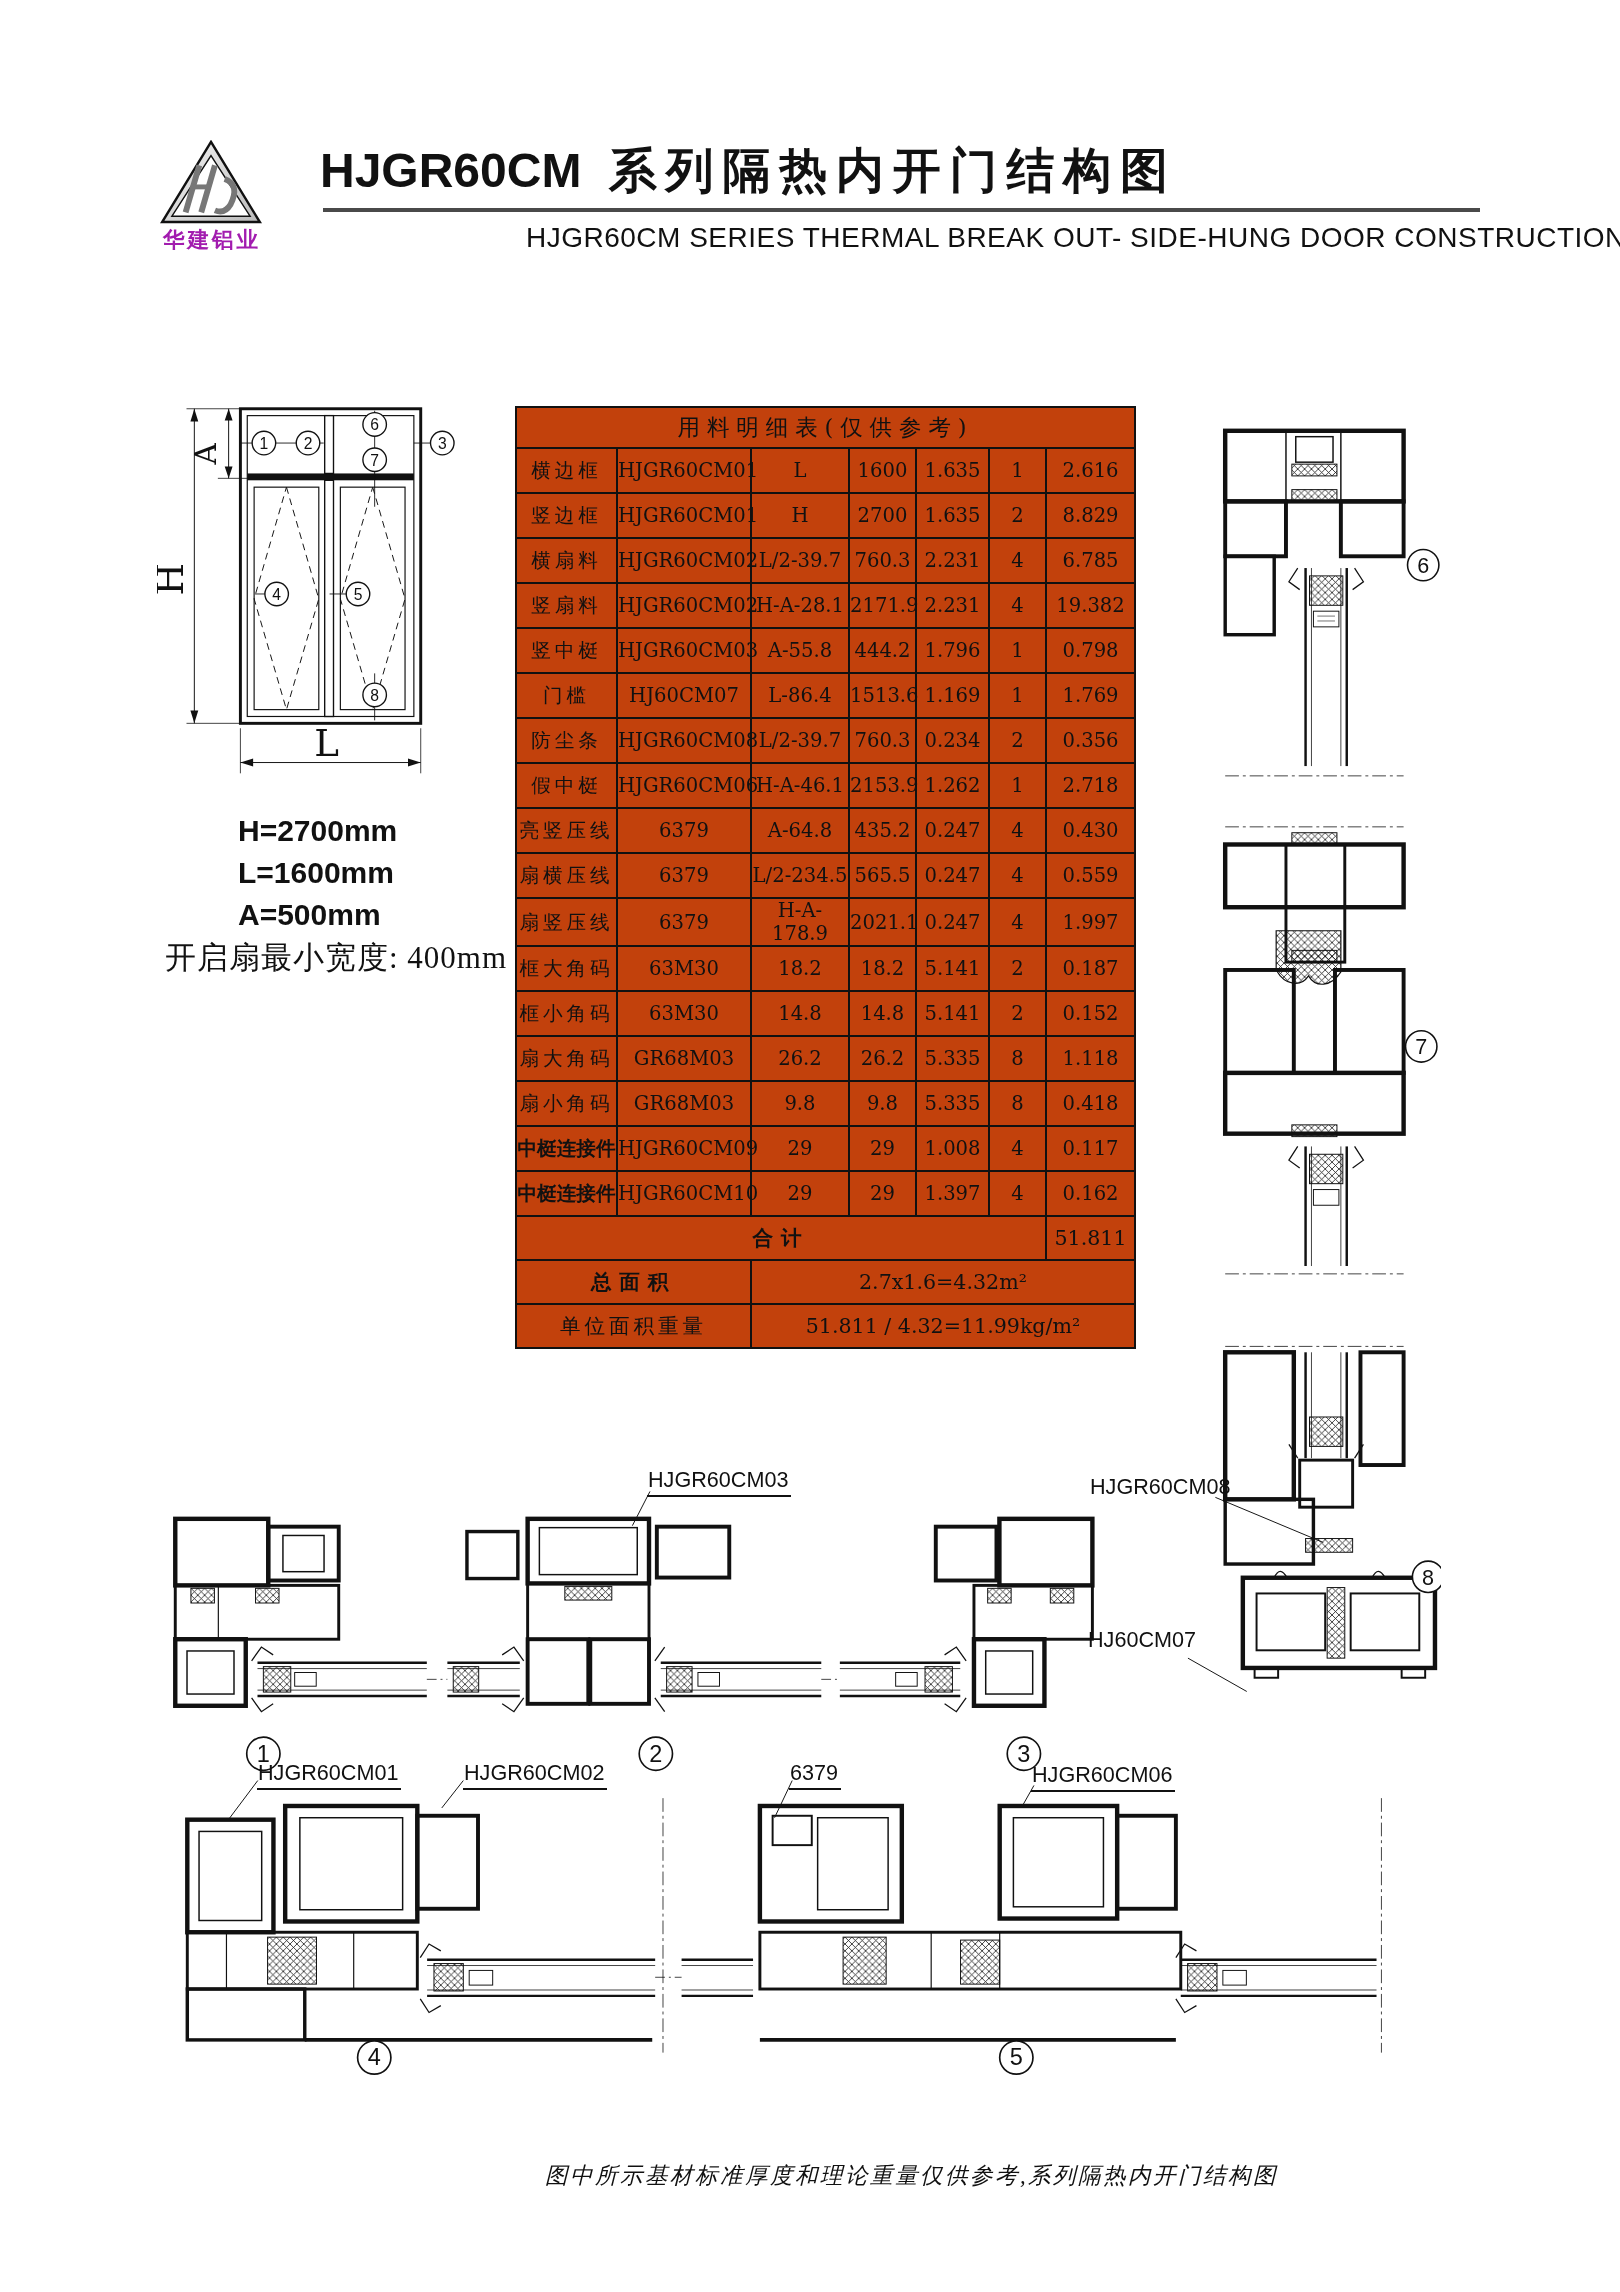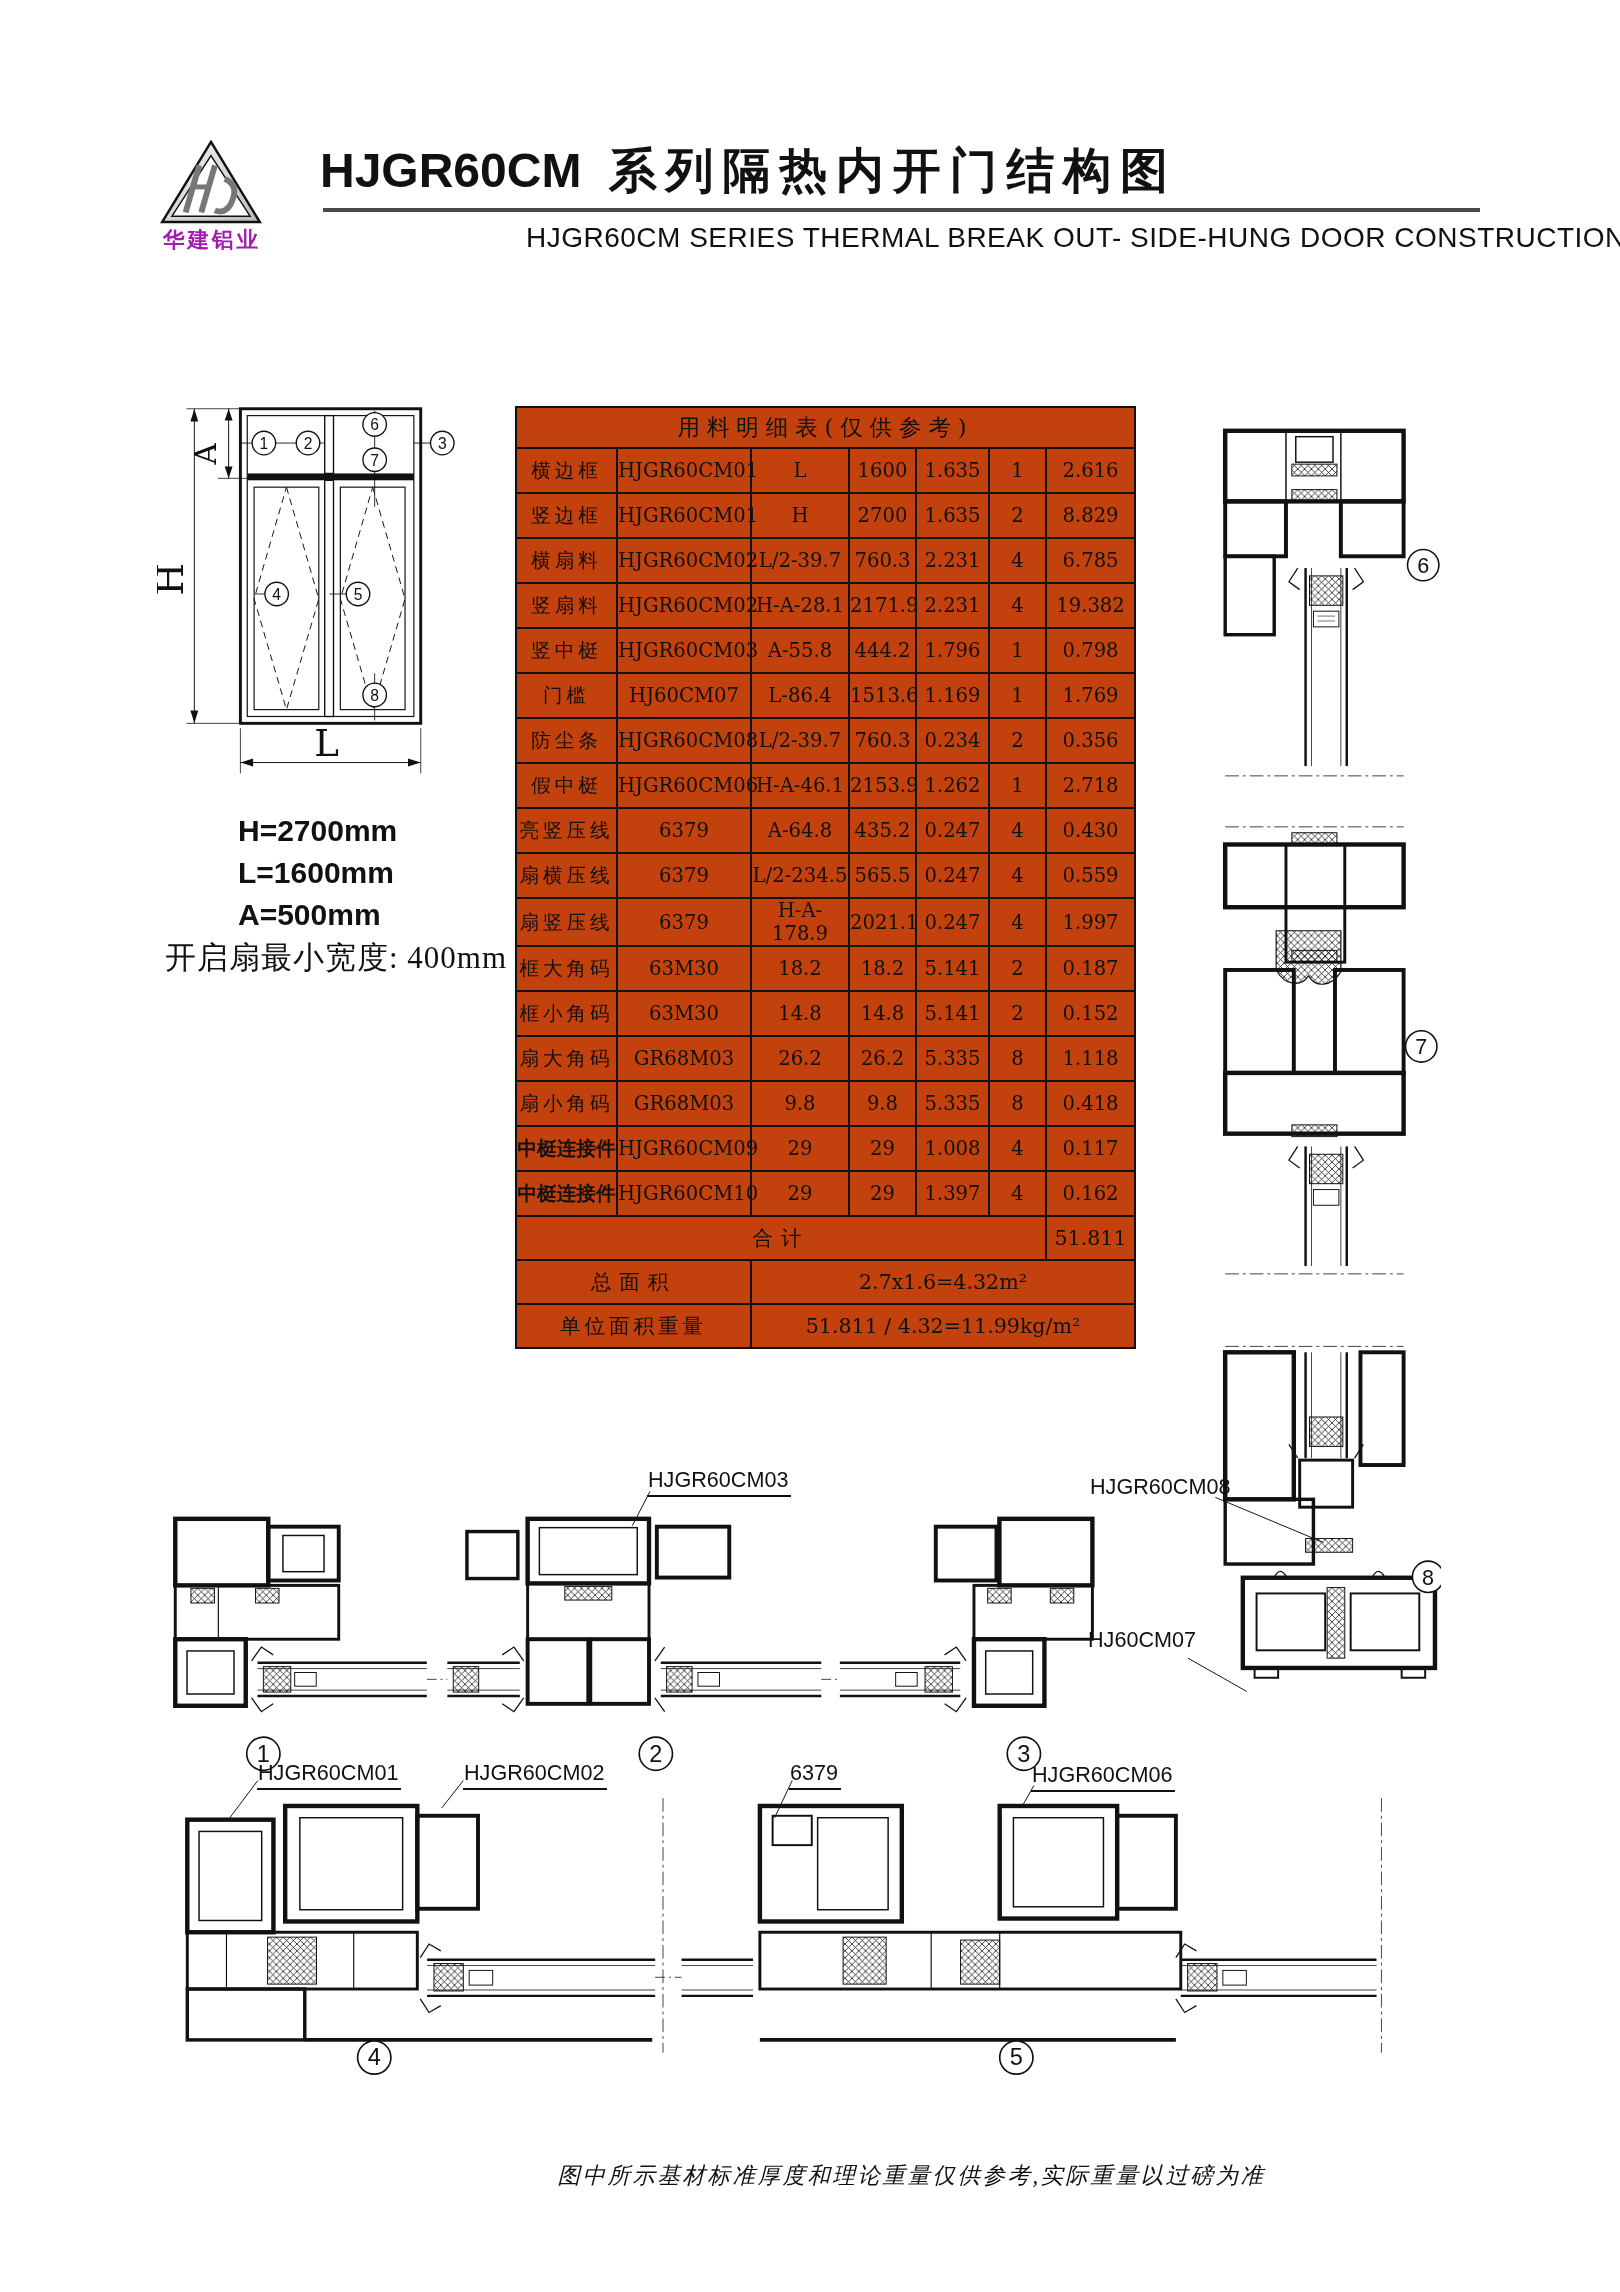--- a/index.html
+++ b/index.html
@@ -23,21 +23,21 @@
   table.mat th,table.mat td{border:2px solid #111;text-align:center;vertical-align:middle;
       padding:0;font-family:"DejaVu Serif","Liberation Serif",serif;color:#111;}
   tr.title-row th{font-size:22.5px;height:39px;letter-spacing:6.9px;font-weight:400;}
   tr.head-row th{font-size:20.6px;height:76px;white-space:pre-line;font-weight:400;line-height:25.5px;}
   tr.head-row th:nth-child(2){font-weight:700;}
   tr.head-row th:nth-child(1),tr.head-row th:nth-child(5),tr.head-row th:nth-child(6){letter-spacing:4.9px;}
   tbody.mrows td{font-size:19.6px;height:43px;}
   tbody.mrows td:first-child{letter-spacing:3.9px;font-size:19.6px;}
   tbody.mrows tr.boldname td:first-child{font-weight:700;letter-spacing:0;}
   tr.sum td{font-size:20.6px;height:42px;}
-  td.sumlabel{letter-spacing:7.8px;}
+  td.sumlabel{letter-spacing:7.8px;font-weight:bold;}
   td.sumlabel2{letter-spacing:3.9px;}
 
   
   .slabel{position:absolute;font:400 21.6px "Liberation Sans",sans-serif;color:#111;white-space:nowrap;}
   .slabel.ul{border-bottom:2px solid #111;padding:0 2.9px 2px 1px;}
 
   .footer-note{font:italic 400 22.5px "Liberation Serif",serif;letter-spacing:2.5px;text-align:center;white-space:nowrap;}
 
   svg text{font-family:"Liberation Sans",sans-serif;fill:#111;}
   svg text.dim{font-family:"DejaVu Serif",serif;}
@@ -568,16 +568,16 @@
       <text x="261" y="313">4</text>
       <circle cx="917" cy="305" r="17" fill="#fff" stroke="#111" stroke-width="1.7"></circle>
       <text x="917" y="313">5</text>
     </g>
   </svg>
   <div class="slabel ul" style="left:257px;top:1760px">HJGR60CM01</div>
   <div class="slabel ul" style="left:463px;top:1760px">HJGR60CM02</div>
   <div class="slabel ul" style="left:789px;top:1760px">6379</div>
   <div class="slabel ul" style="left:1031px;top:1762px">HJGR60CM06</div>
 
-  <div class="abs footer-note" style="left:392px;top:2160px;width:1039px">图中所示基材标准厚度和理论重量仅供参考,实际重量以过磅为准</div>
+  <div class="abs footer-note" style="left:392px;top:2160px;width:1039px">图中所示基材标准厚度和理论重量仅供参考,系列隔热内开门结构图</div>
 
 </div>
 
 
 </body></html>

